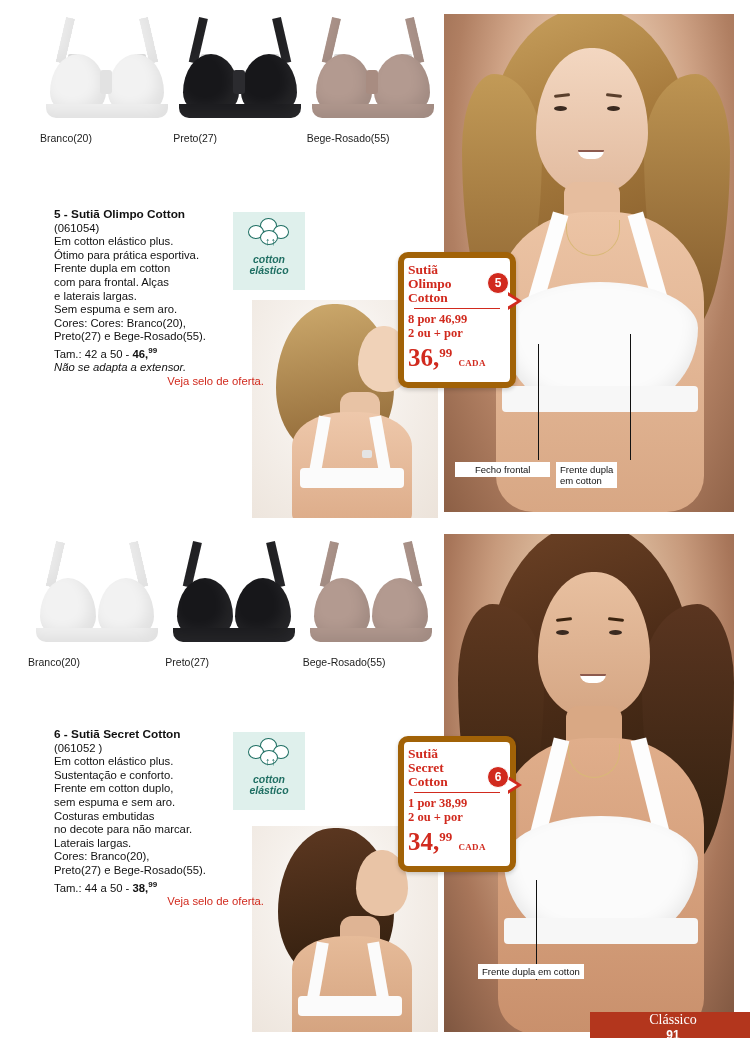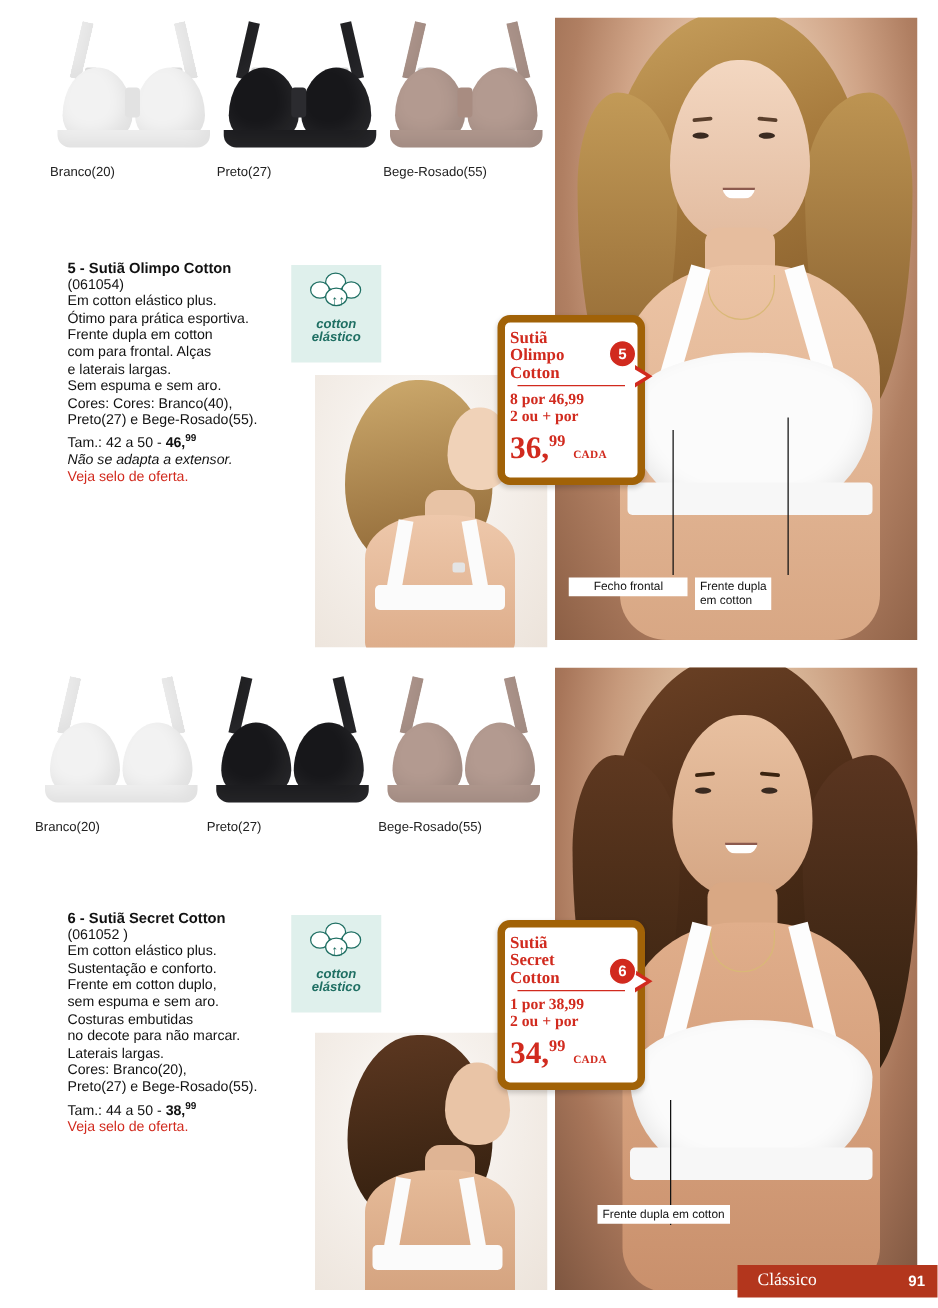--- a/index.html
+++ b/index.html
@@ -92,21 +92,21 @@
   .eye { position:absolute; width:13px; height:5px; background:#3a2a20; border-radius:50%; }
   .brow { position:absolute; width:16px; height:3px; background:#5a3f2c; border-radius:2px; }
   .mouth { position:absolute; width:26px; height:9px; background:#ffffff; border-radius:0 0 14px 14px; border-top:2px solid #8c5a4e; }
   .necklace { position:absolute; border:1.5px solid #d9b877; border-top:none; border-radius:0 0 40px 40px; }
 
   
   .copy { position:absolute; width:210px; font-size:11.3px; line-height:13.6px; color:#111; }
   .copy .title { font-weight:bold; font-size:11.8px; }
   .copy .code { font-size:11.3px; }
   .copy .italic { font-style:italic; }
-  .copy .red { color:#d12a1e; }
+  .copy .red { color:#d12a1e;text-align:right; }
   .copy b { font-weight:bold; }
   .copy .sup { font-size:8px; vertical-align:super; }
 
   
   .seal {
     position:absolute; width:72px; height:78px;
     background:#dff0ec;
     display:flex; flex-direction:column; align-items:center; justify-content:flex-start;
     padding-top:6px;
   }
@@ -158,20 +158,21 @@
   .callout { position:absolute; font-size:9.5px; color:#111; line-height:11px; }
   .cline { position:absolute; background:#111; }
 
   
   .footer-bar {
     position:absolute; right:0; bottom:8px;
     height:26px; width:160px;
     background:#b3361d;
     display:flex; align-items:center; justify-content:space-between;
     padding:0 10px 0 16px;
+    flex-direction:column;
   }
   .footer-bar .cat { color:#fff; font-family:"Liberation Serif", serif; font-size:14px; }
   .footer-bar .pg { color:#fff; font-weight:bold; font-size:12px; }
 </style>
 </head>
 <body>
 
 <div class="page">
 
   <div class="bra-row" style="left:40px; top:18px; width:400px;">
@@ -274,21 +275,21 @@
 
   <div class="copy" style="left:54px; top:208px;">
     <div class="title">5 - Sutiã Olimpo Cotton</div>
     <div class="code">(061054)</div>
     <div>Em cotton elástico plus.</div>
     <div>Ótimo para prática esportiva.</div>
     <div>Frente dupla em cotton</div>
     <div>com para frontal. Alças</div>
     <div>e laterais largas.</div>
     <div>Sem espuma e sem aro.</div>
-    <div>Cores: Cores: Branco(40),</div>
+    <div>Cores: Cores: Branco(20),</div>
     <div>Preto(27) e Bege-Rosado(55).</div>
     <div>
       <span>Tam.: 42 a 50 - </span><b>46,</b><b class="sup">99</b>
     </div>
     <div class="italic">Não se adapta a extensor.</div>
     <div class="red">Veja selo de oferta.</div>
   </div>
 
   <div class="seal" style="left:233px; top:212px;">
     <div class="cotton-ico">

